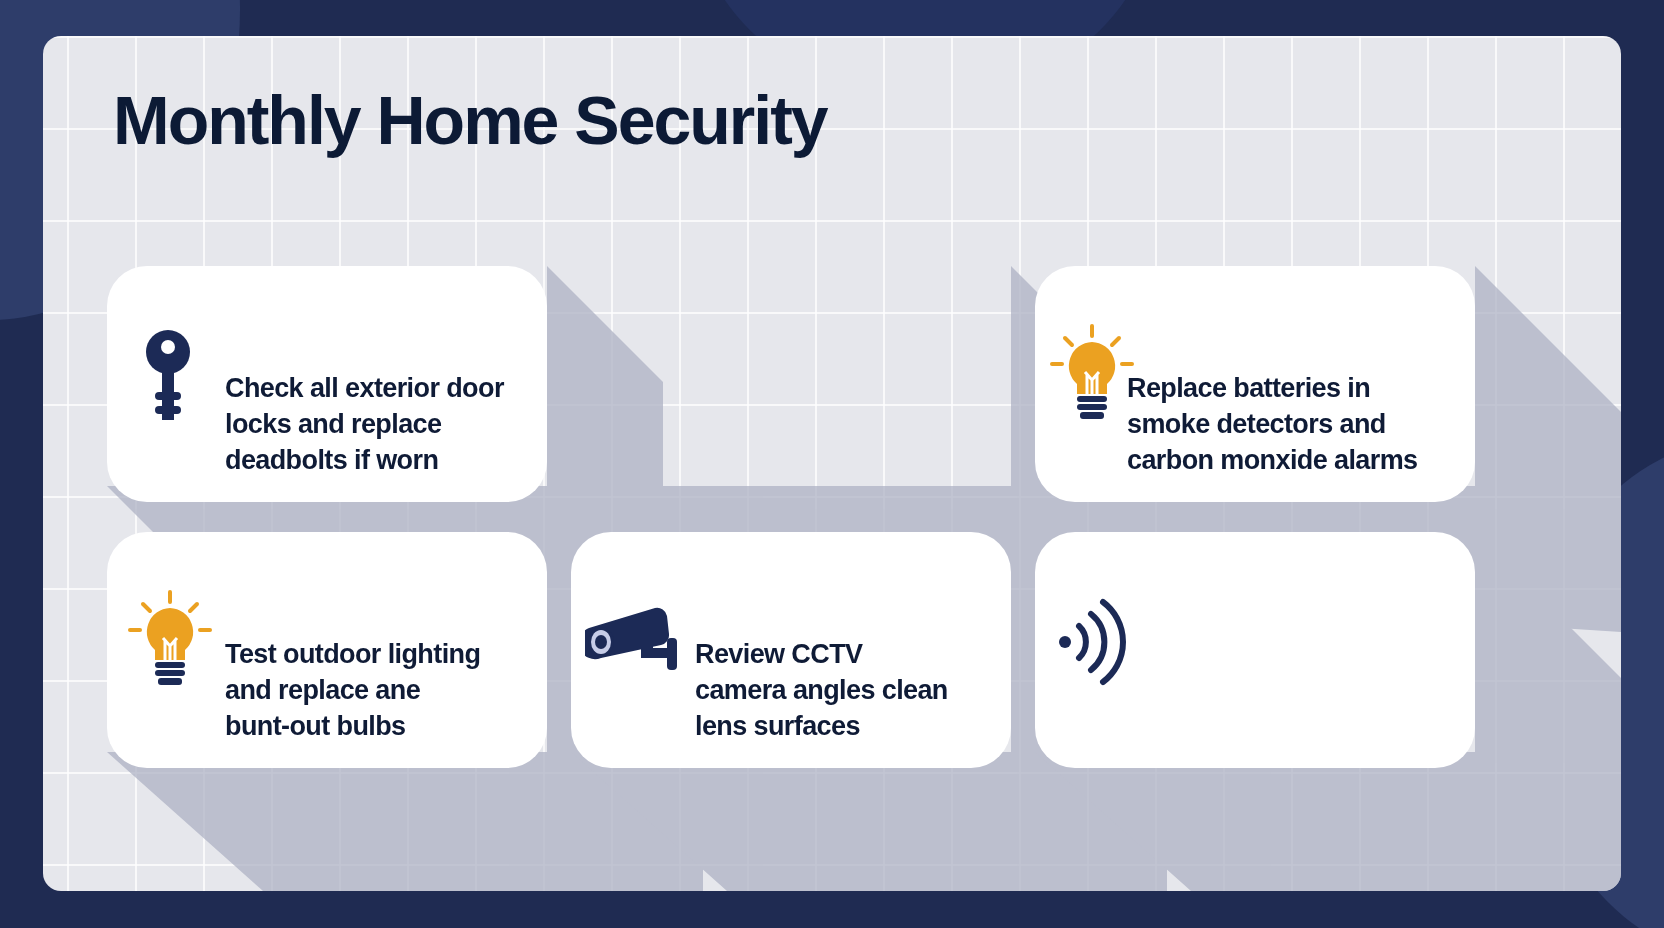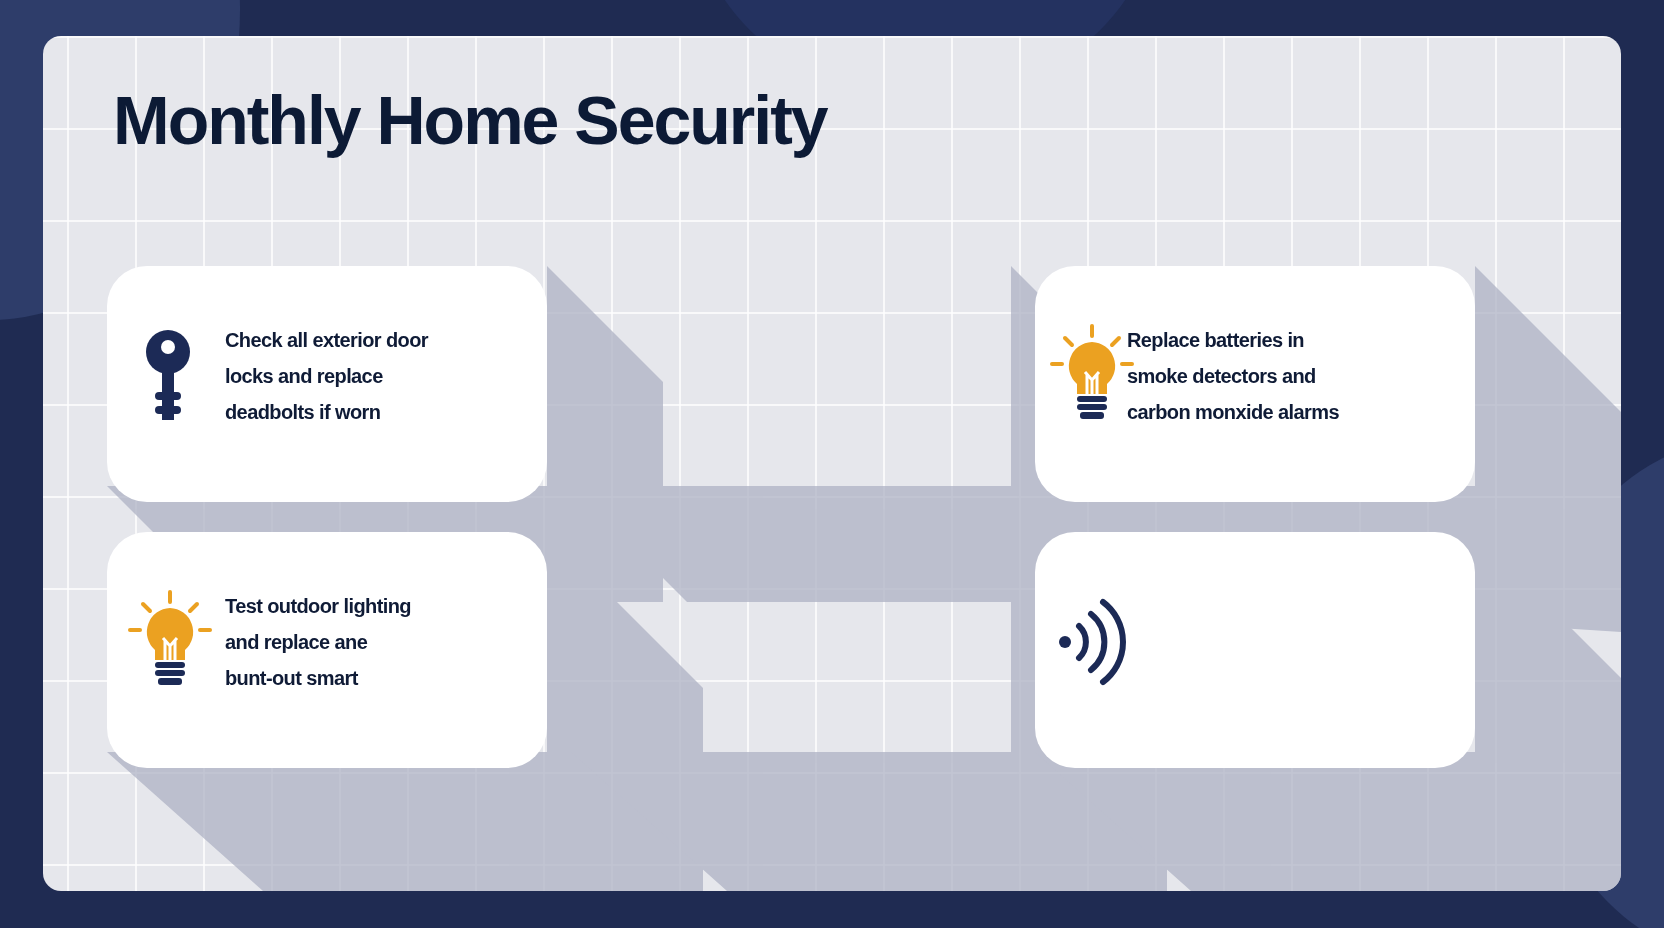--- a/index.html
+++ b/index.html
@@ -13,22 +13,22 @@
          background-color:#e6e7ec;overflow:hidden;
          background-image:
            linear-gradient(to right, rgba(255,255,255,0.75) 2px, transparent 2px),
            linear-gradient(to bottom, rgba(255,255,255,0.75) 2px, transparent 2px);
          background-size:68px 92px;background-position:24px 0px;}
   .title{position:absolute;left:70px;top:48px;margin:0;color:#0c1a35;
          font-size:68px;line-height:72px;font-weight:bold;letter-spacing:-2px;}
   .card{position:absolute;width:440px;height:236px;background:#ffffff;border-radius:40px;
         display:flex;align-items:center;box-sizing:border-box;}
   .card .icon{position:absolute;display:block;}
-  .card .text{position:absolute;color:#0f1b36;font-weight:bold;font-size:20px;line-height:36px;
-              letter-spacing:-0.6px;white-space:pre-line;}
+  .card .text{position:absolute;color:#0f1b36;font-weight:bold;font-size:27px;line-height:36px;
+              letter-spacing:-0.6px;white-space:pre-line;margin-top:48px;}
 </style>
 </head>
 <body>
 
 <div class="bg-circle bg-c1"></div>
 <div class="bg-circle bg-c2"></div>
 <div class="bg-circle bg-c3"></div>
 
 <div class="panel">
 
@@ -91,23 +91,37 @@
         <line x1="73" y1="40" x2="83" y2="40"></line>
       </g>
       <path d="M43 18 a24 24 0 0 1 15 42 v10 h-30 v-10 a24 24 0 0 1 15 -42z" fill="#eba121"></path>
       <path d="M36 48 l7 8 l7 -8 M43 56 v14 M38 50 v20 M48 50 v20" stroke="#fff" stroke-width="3" fill="none"></path>
       <rect x="28" y="72" width="30" height="6" rx="3" fill="#1c2a56"></rect>
       <rect x="28" y="80" width="30" height="6" rx="3" fill="#1c2a56"></rect>
       <rect x="31" y="88" width="24" height="7" rx="3" fill="#1c2a56"></rect>
     </svg>
     <div class="text" style="left:118px;top:56px">Test outdoor lighting
 and replace ane
-bunt-out smart</div>
+bunt-out bulbs</div>
   </div>
 
+  <div class="card" style="left:528px;top:496px;">
+    <svg class="icon" style="left:14px;top:74px" width="100" height="68" viewBox="0 0 100 68">
+      <path d="M4 22 L70 2 a10 10 0 0 1 12 8 l2 18 a10 10 0 0 1 -8 11 L16 52 a14 14 0 0 1 -12 -30z" fill="#1c2a56"></path>
+      <ellipse cx="16" cy="36" rx="13" ry="15" fill="#1c2a56"></ellipse>
+      <ellipse cx="16" cy="36" rx="10" ry="12" fill="#c7cde8"></ellipse>
+      <ellipse cx="16" cy="36" rx="6" ry="7" fill="#1c2a56"></ellipse>
+      <rect x="56" y="34" width="12" height="18" fill="#1c2a56"></rect>
+      <rect x="56" y="42" width="28" height="10" fill="#1c2a56"></rect>
+      <rect x="82" y="32" width="10" height="32" rx="4" fill="#1c2a56"></rect>
+    </svg>
+    <div class="text" style="left:124px;top:56px">Review CCTV
+camera angles   clean
+lens surfaces</div>
+  </div>
 
   <div class="card" style="left:992px;top:496px;">
     <svg class="icon" style="left:22px;top:66px" width="72" height="88" viewBox="0 0 72 88">
       <circle cx="8" cy="44" r="6" fill="#1c2a56"></circle>
       <g stroke="#1c2a56" stroke-width="6" fill="none" stroke-linecap="round">
         <path d="M22 28 a22 22 0 0 1 0 32"></path>
         <path d="M34 16 a36 36 0 0 1 0 56"></path>
         <path d="M46 4 a50 50 0 0 1 0 80"></path>
       </g>
     </svg>

